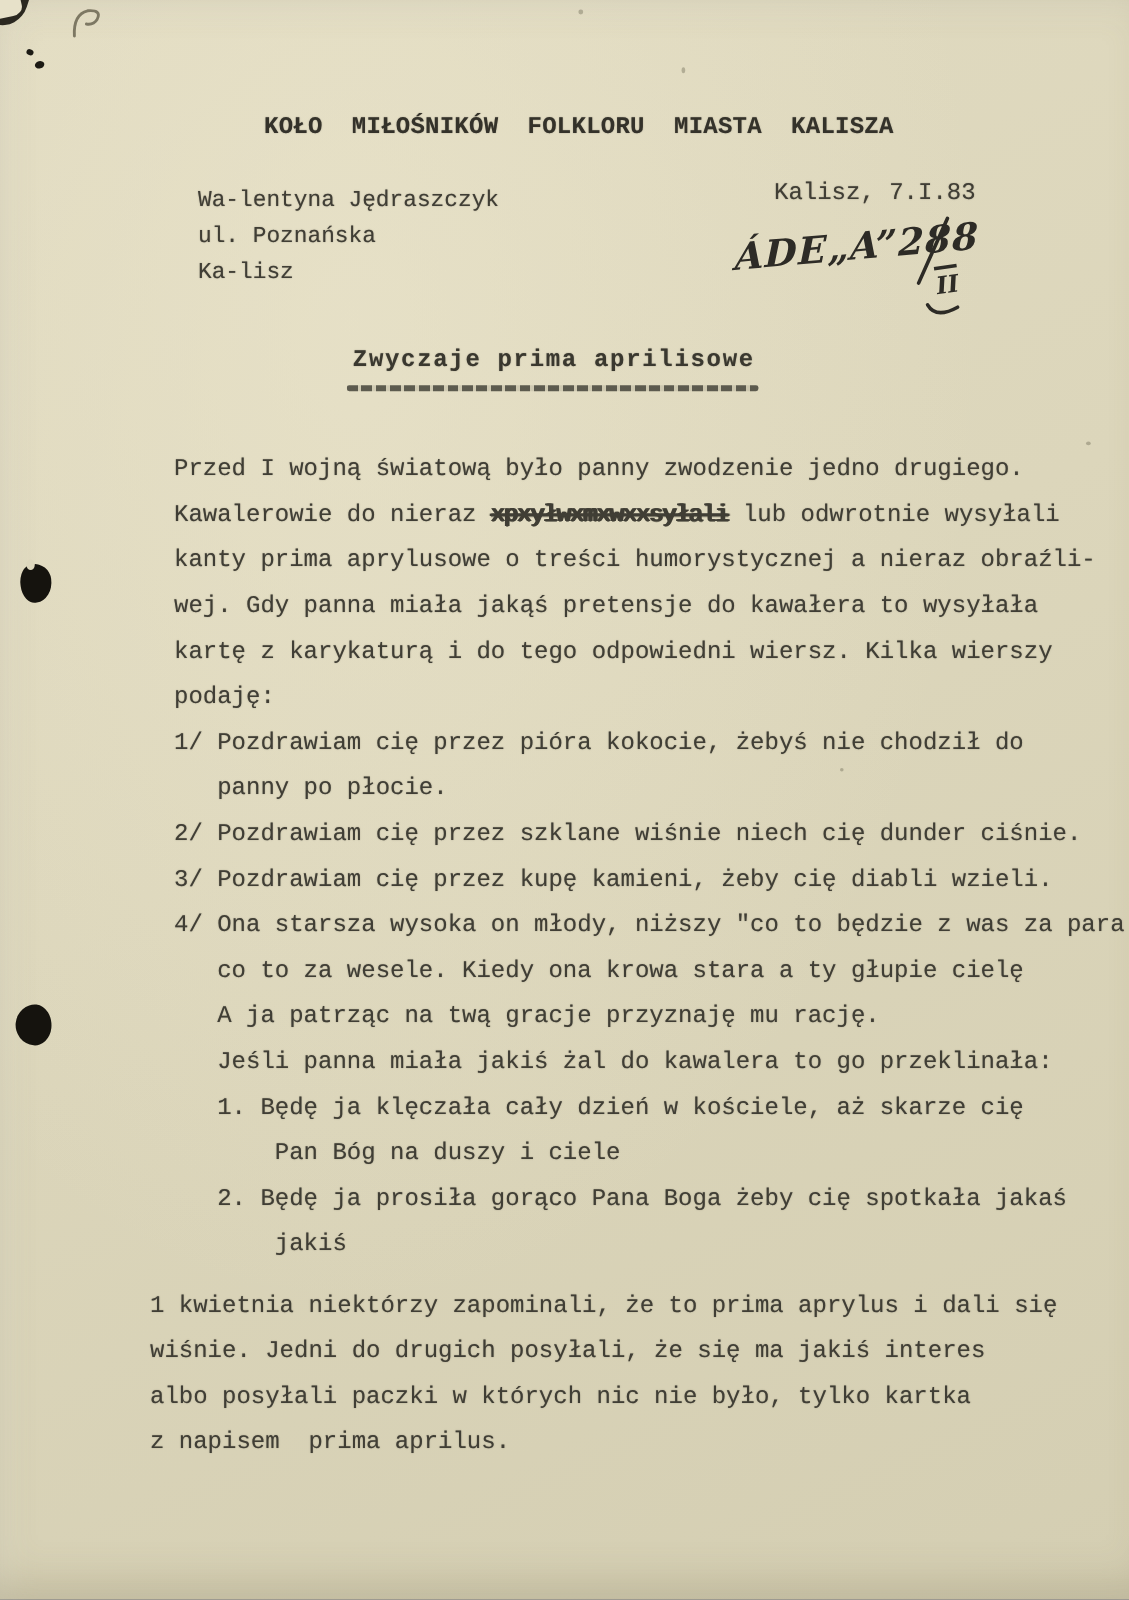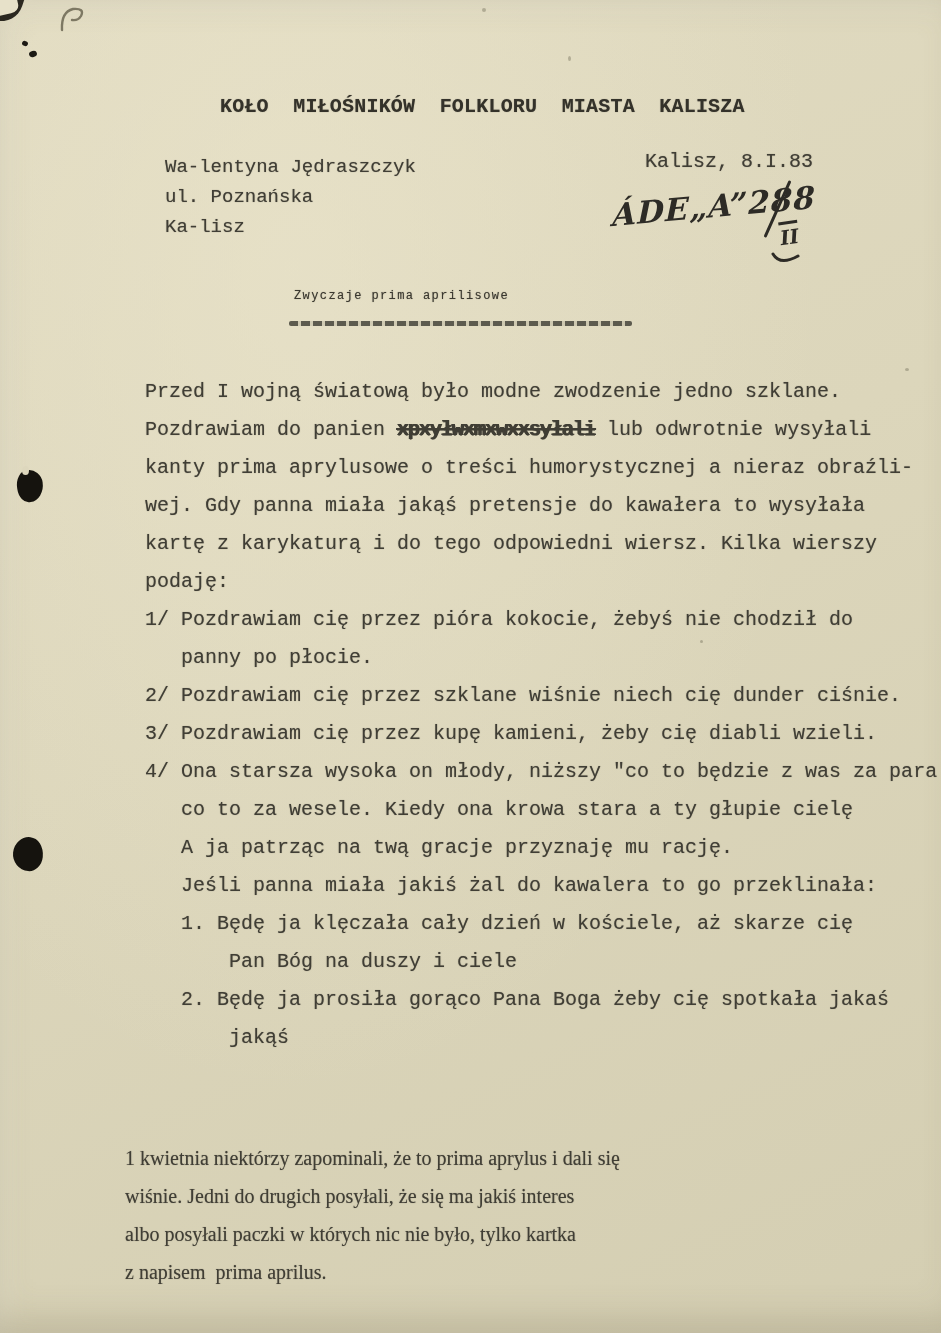--- a/index.html
+++ b/index.html
@@ -19,29 +19,29 @@
   .tw{white-space:pre; text-shadow:0 0 1px rgba(63,61,52,.55);}
   .title{
     position:absolute;left:220px;top:95px;
     font-size:20px;font-weight:bold;color:#34322a;
     letter-spacing:.2px;
   }
   .sender{position:absolute;left:165px;top:152px;font-size:19px;line-height:30px;}
   .dateline{position:absolute;left:645px;top:150px;font-size:20px;}
   .heading{
     position:absolute;left:294px;top:289px;
-    font-size:12px;font-weight:normal;letter-spacing:1.4px;color:#3a382f;
+    font-size:20px;font-weight:bold;letter-spacing:1.4px;color:#3a382f;
   }
   .heading-underline{
     position:absolute;left:289px;top:321px;width:343px;height:5px;
     background:repeating-linear-gradient(90deg,#45443a 0 9px, rgba(69,68,58,.15) 9px 12px);
     opacity:.85;border-radius:2px;
   }
   .bodyA{position:absolute;left:145px;top:373px;font-size:20px;line-height:38px;}
-  .bodyB{position:absolute;left:125px;top:1139px;font-size:20px;line-height:38px;font-family:Liberation Serif, serif;}
+  .bodyB{position:absolute;left:125px;top:1070px;font-size:20px;line-height:38px;}
   .bodyA div,.bodyB div{white-space:pre;height:38px;text-shadow:0 0 1px rgba(63,61,52,.5);}
   .struck{
     text-decoration:line-through;
     font-weight:normal;
     letter-spacing:-1px;
     text-shadow:1px 0 currentColor,-1px 0 currentColor,0 1px rgba(63,61,52,.6);
   }
   
   .annot-main{
     position:absolute;left:612px;top:188px;
@@ -98,53 +98,53 @@
   <div class="faint-speck" style="left:700px;top:640px;width:3px;height:3px;"></div>
 
   <div class="title tw">KOŁO  MIŁOŚNIKÓW  FOLKLORU  MIASTA  KALISZA</div>
 
   <div class="sender">
     <div class="tw">Wa-lentyna Jędraszczyk</div>
     <div class="tw">ul. Poznańska</div>
     <div class="tw">Ka-lisz</div>
   </div>
 
-  <div class="dateline tw">Kalisz, 8.I.83</div>
+  <div class="dateline tw">Kalisz, 7.I.83</div>
 
   <div>
     <div class="annot-main">ÁDE„A”288</div>
     <div class="annot-slash"></div>
     <div class="annot-sub">II</div>
     <svg class="annot-hook" width="34" height="22" viewBox="0 0 34 22">
       <path d="M3,6 Q10,18 28,8" fill="none" stroke="#2d2b26" stroke-width="3" stroke-linecap="round"></path>
     </svg>
   </div>
 
   <div class="heading tw">Zwyczaje prima aprilisowe</div>
   <div class="heading-underline"></div>
 
   <div class="bodyA">
-    <div>Przed I wojną światową było modne zwodzenie jedno szklane.</div>
-    <div><span>Pozdrawiam do panien </span><span class="struck">xpxyłwxmxwxxsyłali</span><span> lub odwrotnie wysyłali</span></div>
+    <div>Przed I wojną światową było panny zwodzenie jedno drugiego.</div>
+    <div><span>Kawalerowie do nieraz </span><span class="struck">xpxyłwxmxwxxsyłali</span><span> lub odwrotnie wysyłali</span></div>
     <div>kanty prima aprylusowe o treści humorystycznej a nieraz obraźli-</div>
     <div>wej. Gdy panna miała jakąś pretensje do kawałera to wysyłała</div>
     <div>kartę z karykaturą i do tego odpowiedni wiersz. Kilka wierszy</div>
     <div>podaję:</div>
     <div>1/ Pozdrawiam cię przez pióra kokocie, żebyś nie chodził do</div>
     <div>   panny po płocie.</div>
     <div>2/ Pozdrawiam cię przez szklane wiśnie niech cię dunder ciśnie.</div>
     <div>3/ Pozdrawiam cię przez kupę kamieni, żeby cię diabli wzieli.</div>
     <div>4/ Ona starsza wysoka on młody, niższy "co to będzie z was za para</div>
     <div>   co to za wesele. Kiedy ona krowa stara a ty głupie cielę</div>
     <div>   A ja patrząc na twą gracje przyznaję mu rację.</div>
     <div>   Jeśli panna miała jakiś żal do kawalera to go przeklinała:</div>
     <div>   1. Będę ja klęczała cały dzień w kościele, aż skarze cię</div>
     <div>       Pan Bóg na duszy i ciele</div>
     <div>   2. Będę ja prosiła gorąco Pana Boga żeby cię spotkała jakaś</div>
-    <div>       jakąś</div>
+    <div>       jakiś</div>
   </div>
 
   <div class="bodyB">
     <div>1 kwietnia niektórzy zapominali, że to prima aprylus i dali się</div>
     <div>wiśnie. Jedni do drugich posyłali, że się ma jakiś interes</div>
     <div>albo posyłali paczki w których nic nie było, tylko kartka</div>
     <div>z napisem  prima aprilus.</div>
   </div>
 
 </div>

